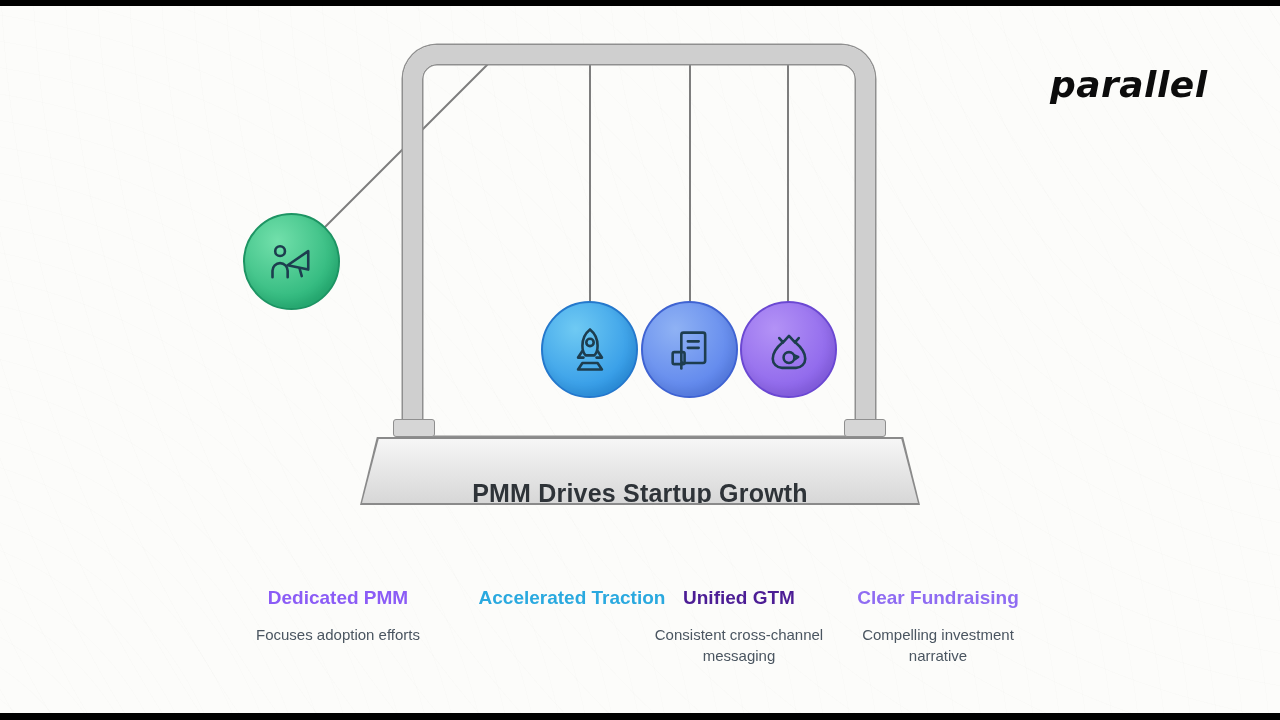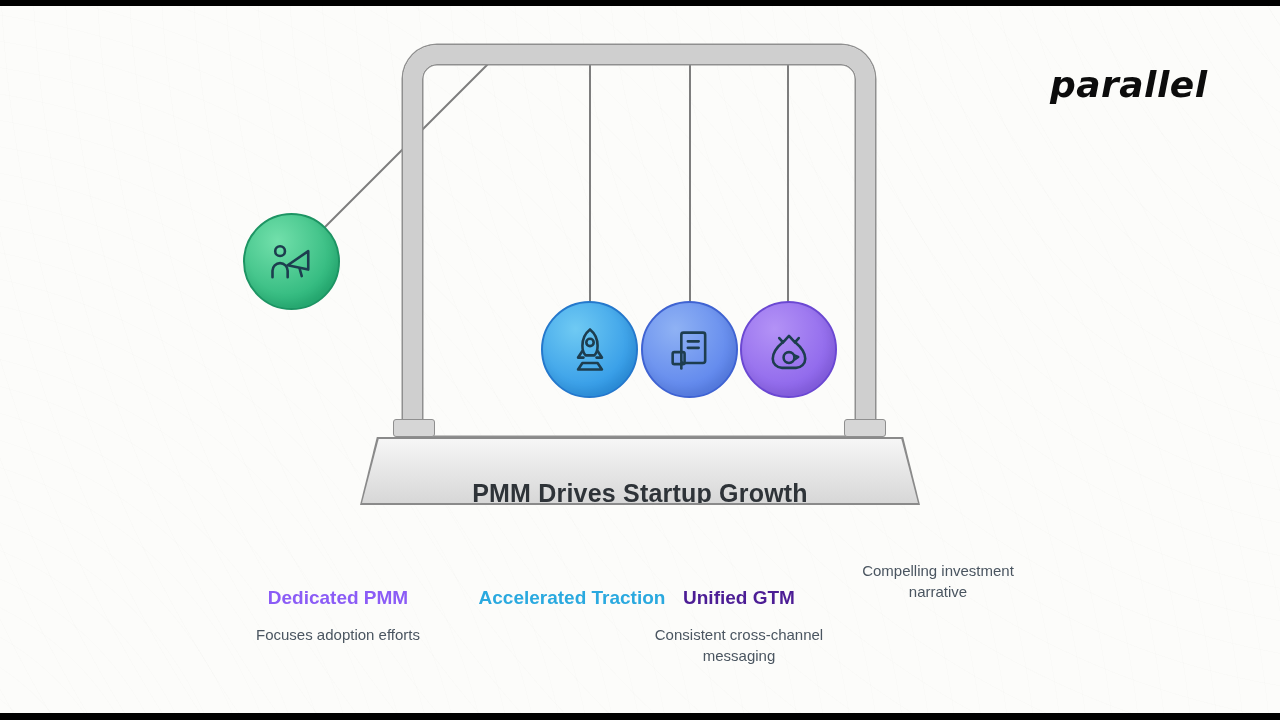--- a/index.html
+++ b/index.html
@@ -133,17 +133,18 @@
   <div class="col c2">
     <div class="title" style="color: rgb(42, 169, 223);">Accelerated Traction</div>
   </div>
 
   <div class="col c3">
     <div class="title" style="color: #4c1d95;">Unified GTM</div>
     <div class="desc">Consistent cross-channel messaging</div>
   </div>
 
   <div class="col c4">
+    <div class="title" style="color: rgb(143, 108, 242);">Clear Fundraising</div>
     <div class="desc">Compelling investment narrative</div>
   </div>
 
   <div class="letterbox bottom"></div>
 </div>
 
 </body></html>

